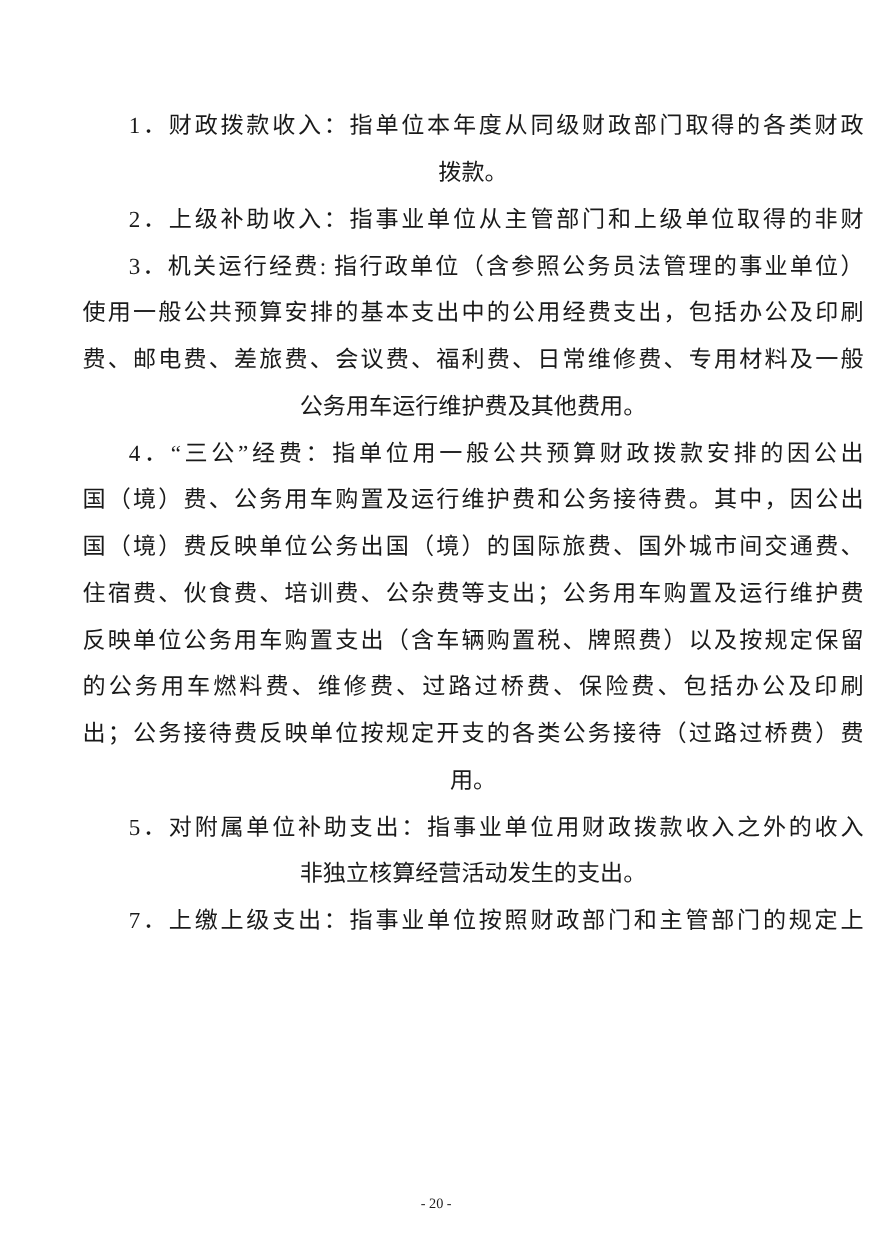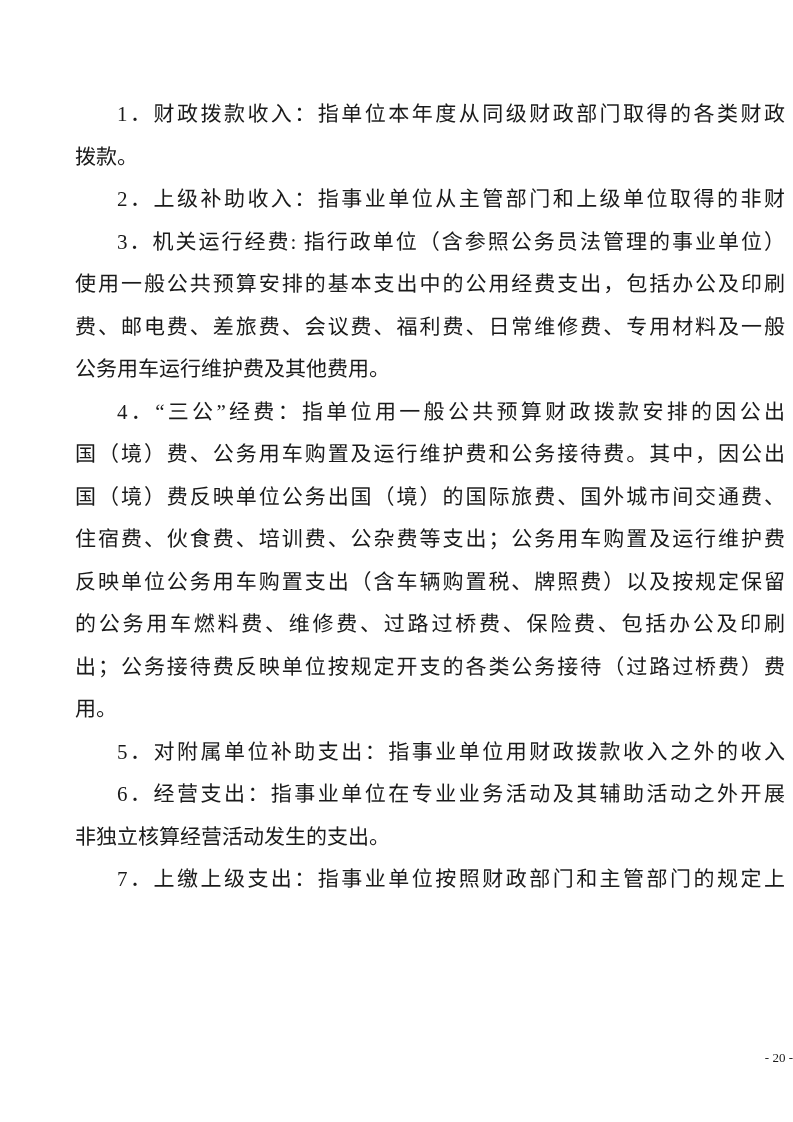--- a/index.html
+++ b/index.html
@@ -31,37 +31,37 @@
   .paragraph {
     margin: 0;
     padding: 0;
   }
   .line {
     font-size: 21px;
     line-height: 42.5px;
     height: 42.5px;
     overflow: hidden;
     white-space: normal;
-    text-align: left;
+    text-align: center;
     letter-spacing: 0;
   }
   .line.justify {
     text-align: justify;
     text-align-last: justify;
     text-justify: inter-character;
   }
   .line.indent {
     text-indent: 2em;
   }
   .page-footer {
     position: absolute;
     left: 0;
-    top: 1050px;
+    top: 1086px;
     width: 100%;
-    text-align: right;
+    text-align: center;
     font-size: 13px;
     line-height: 16px;
     color: #1a1a1a;
   }
 </style>
 </head>
 <body>
 
 <div class="page">
   <main class="doc-body" id="doc-body">
@@ -85,21 +85,20 @@
         <div class="line justify">住宿费、伙食费、培训费、公杂费等支出；公务用车购置及运行维护费</div>
         <div class="line justify">反映单位公务用车购置支出（含车辆购置税、牌照费）以及按规定保留</div>
         <div class="line justify">的公务用车燃料费、维修费、过路过桥费、保险费、包括办公及印刷</div>
         <div class="line justify">出；公务接待费反映单位按规定开支的各类公务接待（过路过桥费）费</div>
         <div class="line">用。</div>
       </div>
       <div class="paragraph">
         <div class="line indent justify">5．对附属单位补助支出：指事业单位用财政拨款收入之外的收入</div>
       </div>
       <div class="paragraph">
-        <div class="line indent justify">6．经营支出：指事业单位在专业业务活动及其辅助活动之外开展</div>
         <div class="line">非独立核算经营活动发生的支出。</div>
       </div>
       <div class="paragraph">
         <div class="line indent justify">7．上缴上级支出：指事业单位按照财政部门和主管部门的规定上</div>
       </div>
     </main>
   <div class="page-footer">- 20 -</div>
 </div>
 
 </body></html>

